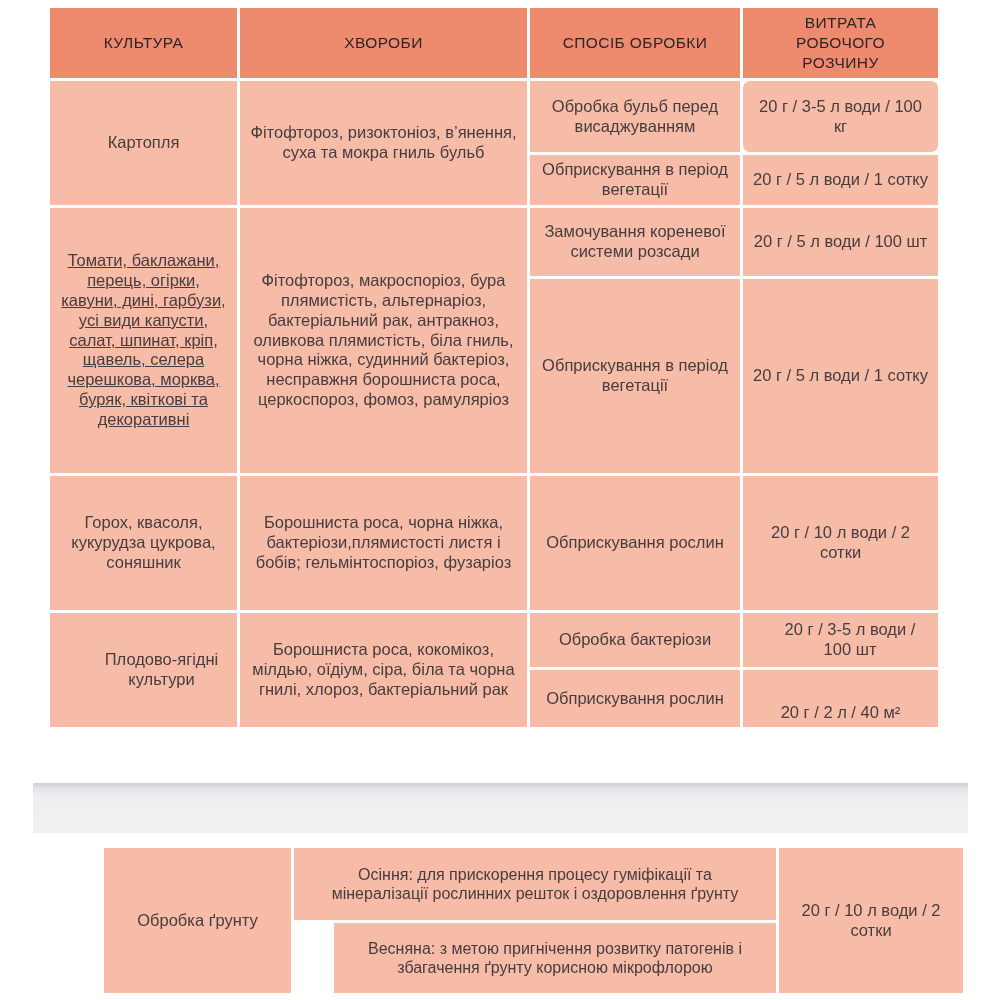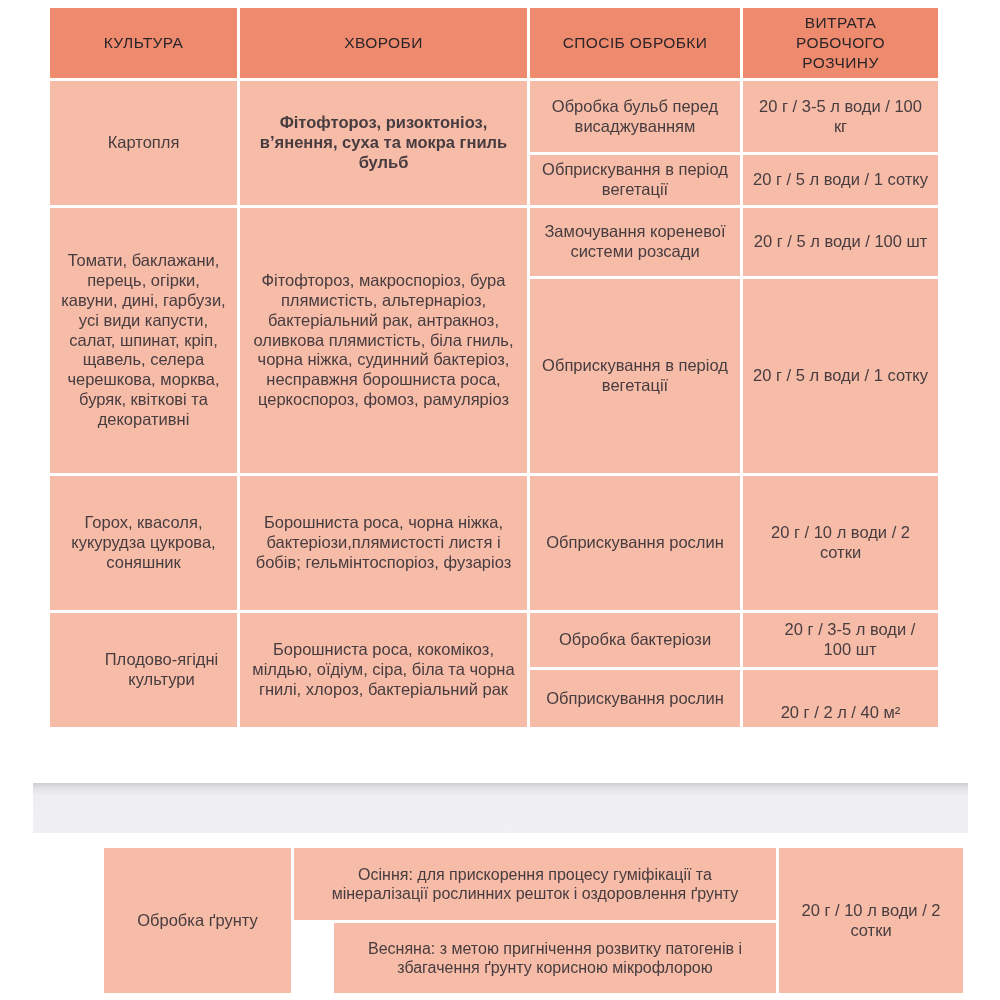--- a/index.html
+++ b/index.html
@@ -39,32 +39,32 @@
   .th {
     background: var(--header-bg, #ee8a6e);
     color: var(--header-text, #2b2529);
     font-weight: normal;
     font-size: 15.5px;
     letter-spacing: 0.4px;
     line-height: 1.3;
   }
   .th-narrow span { max-width: 125px; }
   .diseases-big span { max-width: 270px; }
-  .culture-big span { max-width: 172px; }
+  .culture-big span { max-width: 172px; text-decoration: underline; }
 
   
   .r1c1 { grid-column: 1; grid-row: 1; }
   .r1c2 { grid-column: 2; grid-row: 1; }
   .r1c3 { grid-column: 3; grid-row: 1; }
   .r1c4 { grid-column: 4; grid-row: 1; }
 
   .g0-culture { grid-column: 1; grid-row: 2 / 4; }
-  .g0-disease { grid-column: 2; grid-row: 2 / 4; font-weight: bold; }
+  .g0-disease { grid-column: 2; grid-row: 2 / 4; }
   .g0-m0 { grid-column: 3; grid-row: 2; }
-  .g0-d0 { grid-column: 4; grid-row: 2; }
+  .g0-d0 { grid-column: 4; grid-row: 2; border-radius: 7px; }
   .g0-m1 { grid-column: 3; grid-row: 3; }
   .g0-d1 { grid-column: 4; grid-row: 3; }
 
   .g1-culture { grid-column: 1; grid-row: 4 / 6; }
   .g1-disease { grid-column: 2; grid-row: 4 / 6; }
   .g1-m0 { grid-column: 3; grid-row: 4; }
   .g1-d0 { grid-column: 4; grid-row: 4; }
   .g1-m1 { grid-column: 3; grid-row: 5; }
   .g1-d1 { grid-column: 4; grid-row: 5; }
 

